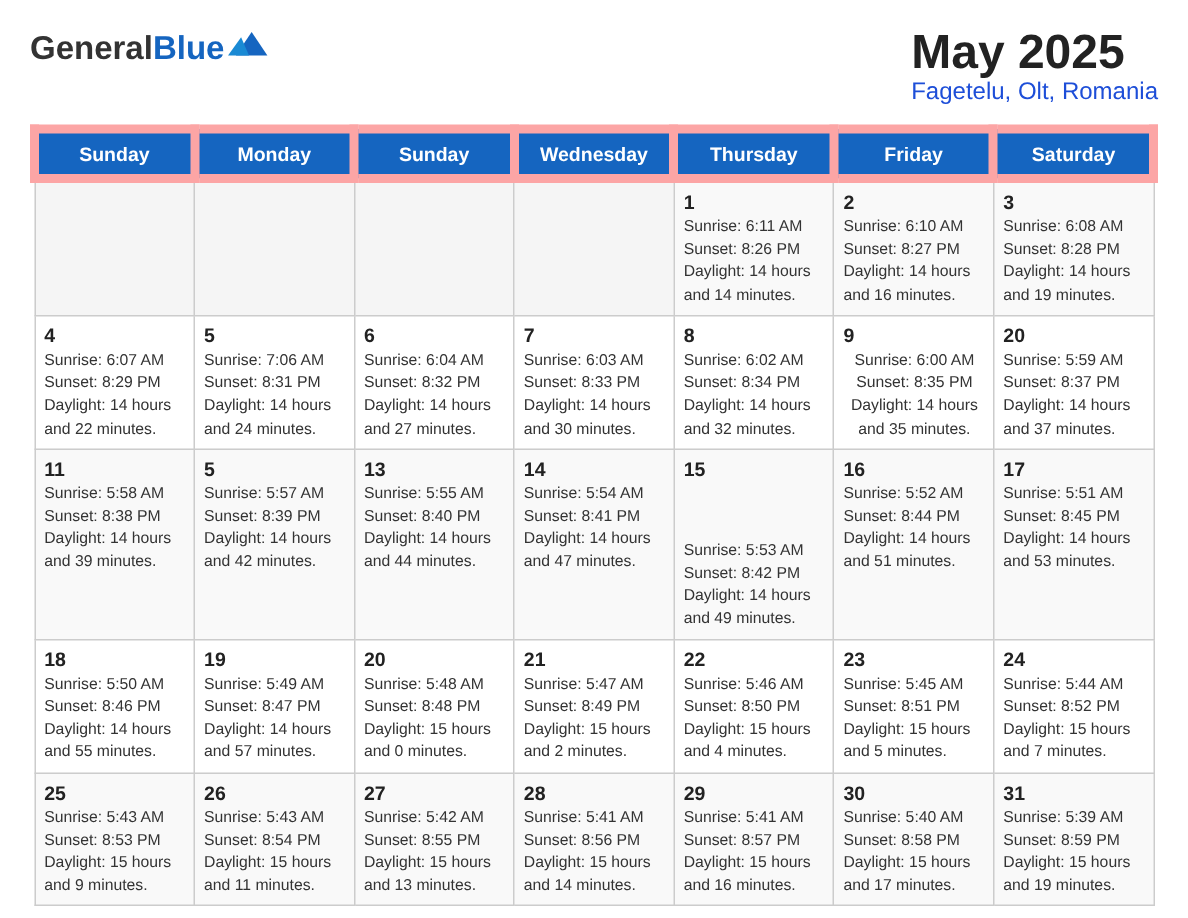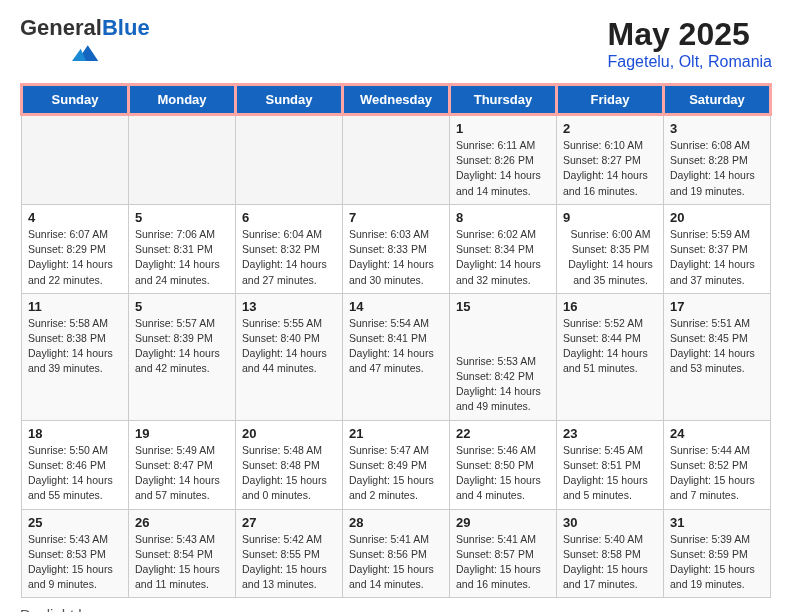--- a/index.html
+++ b/index.html
@@ -52,21 +52,21 @@
       border-collapse: collapse;
       border: 1px solid #ccc;
     }
     .calendar th {
       background: #1565c0;
       color: #fff;
       text-align: center;
       padding: 6px 4px;
       font-size: 13px;
       font-weight: bold;
-      border: 3px solid #fca5a5;
+      border: 6px solid #fca5a5;
     }
     .calendar td {
       vertical-align: top;
       padding: 5px 5px 5px 6px;
       border: 1px solid #ccc;
       width: calc(100% / 7);
       min-height: 80px;
       font-size: 11px;
       color: #333;
       background: #fff;
@@ -99,21 +99,21 @@
       text-align: left;
     }
   </style>
 </head>
 <body>
 
 <div class="page">
   <div class="header">
     <div class="logo">
       <div>
-        <div style="display:flex;align-items:center;flex-direction:column;">
+        <div style="display:flex;align-items:flex-end;">
           <span class="logo-text">
             <span class="logo-general">General</span><span class="logo-blue">Blue</span>
           </span>
           <svg class="logo-icon" viewBox="0 0 32 28">
             <polygon points="6,22 18,4 30,22" fill="#1565c0"></polygon>
             <polygon points="0,22 10,8 16,22" fill="#1a8ad4"></polygon>
           </svg>
         </div>
       </div>
     </div>

